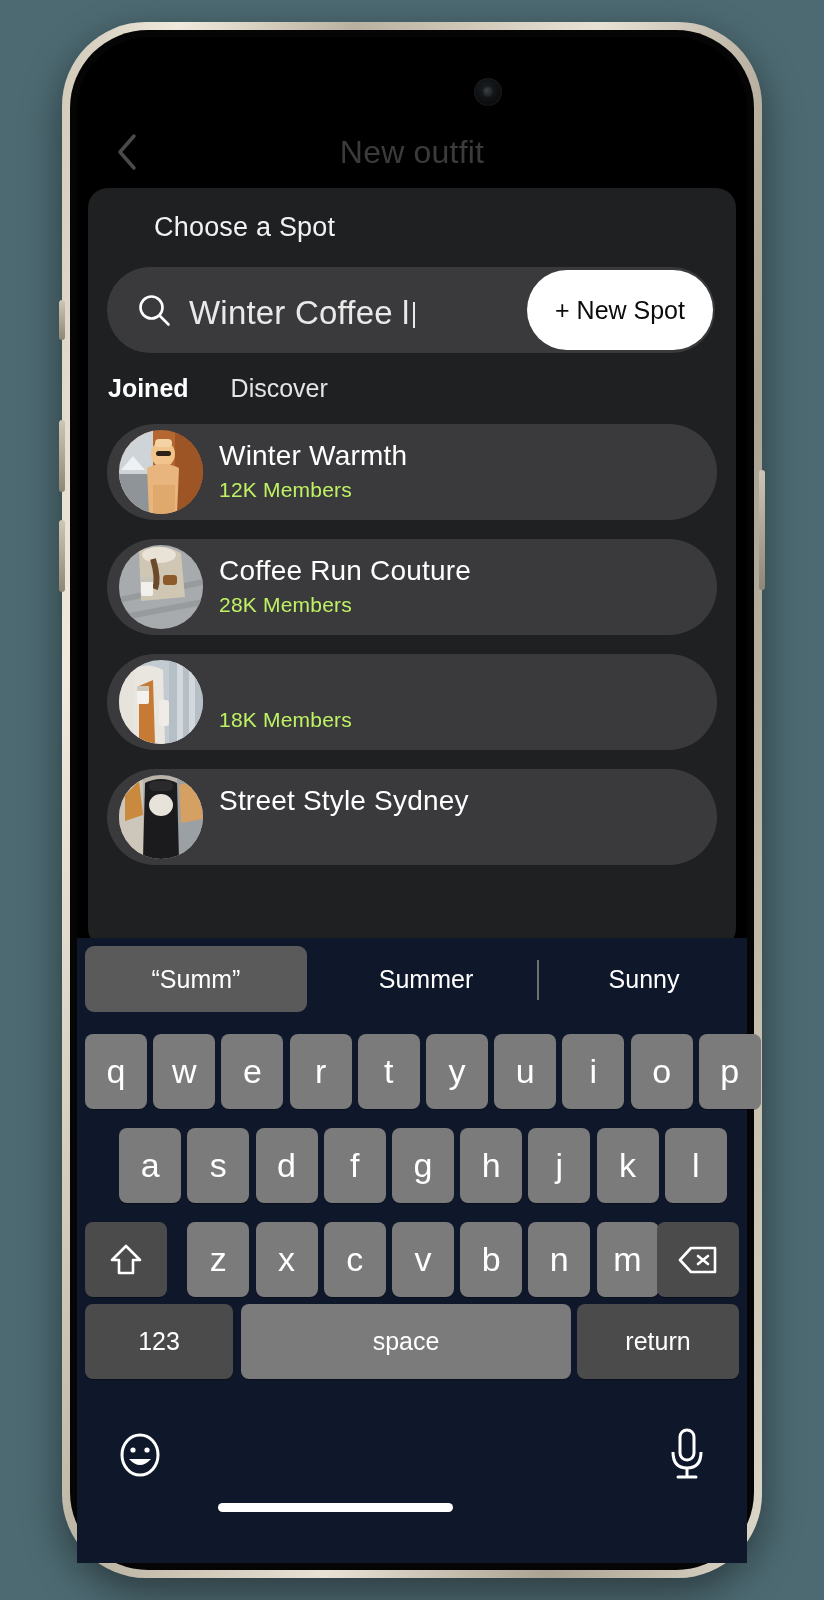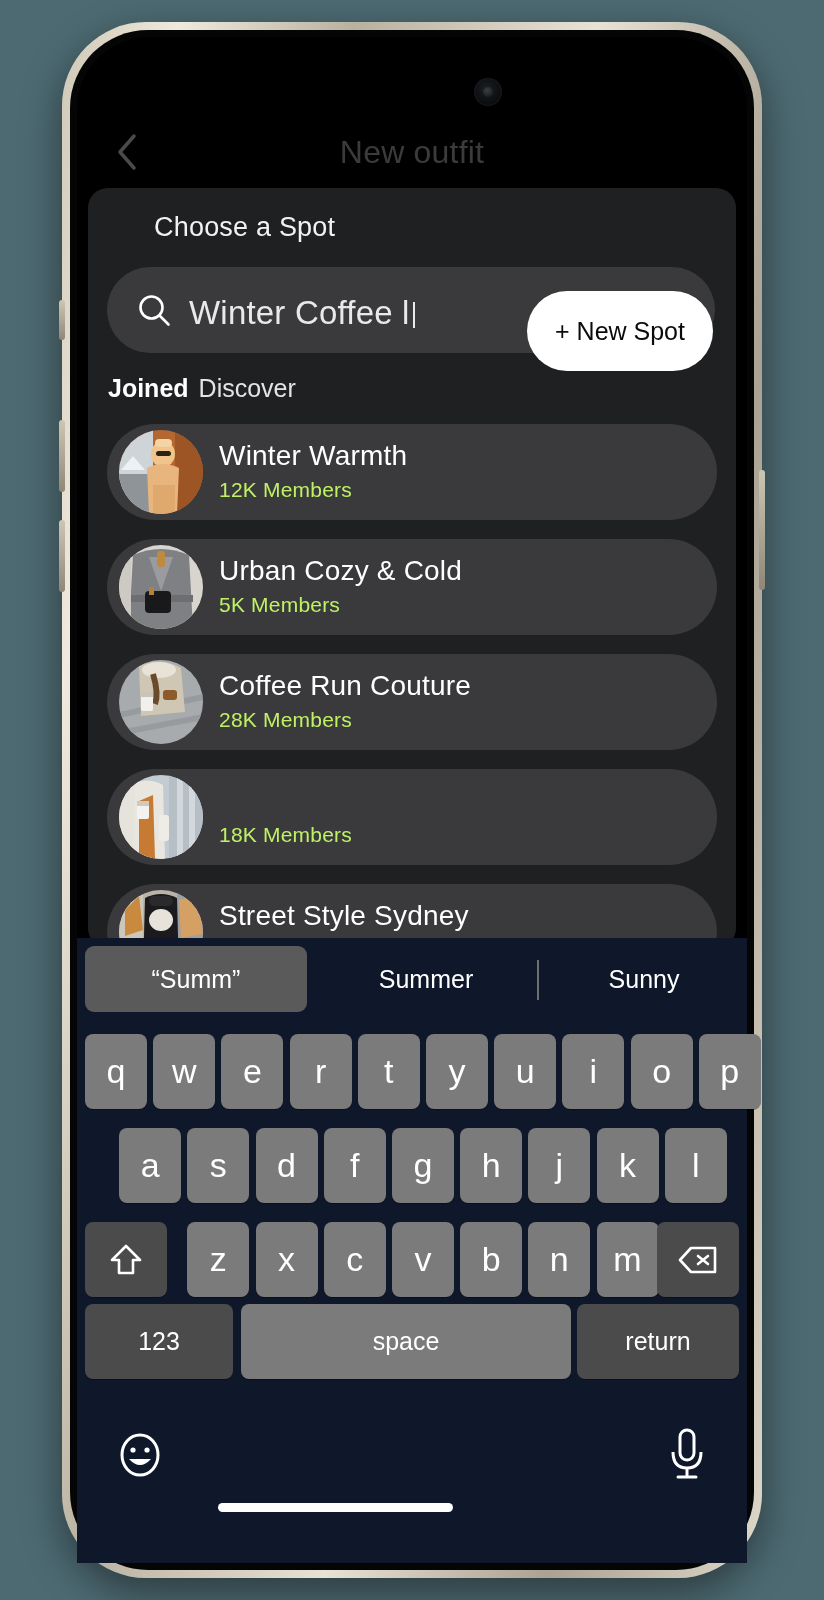--- a/index.html
+++ b/index.html
@@ -74,25 +74,25 @@
     white-space:nowrap;
   }
   .caret{
     display:inline-block;width:2px;height:26px;background:#e9e9ea;
     vertical-align:-4px;margin-left:3px;
   }
   .new-spot-btn{
     position:absolute;right:2px;top:3px;width:186px;height:80px;
     background:#ffffff;border-radius:40px;
     display:flex;align-items:center;justify-content:center;
-    font-size:25px;color:#0b0b0b;font-weight:500;cursor:pointer;margin-top:21px;
-  }
-
-  
-  .tabs{position:absolute;left:20px;top:186px;display:flex;align-items:baseline;gap:10px;}
+    font-size:25px;color:#0b0b0b;font-weight:500;cursor:pointer;
+  }
+
+  
+  .tabs{position:absolute;left:20px;top:186px;display:flex;align-items:baseline;gap:42px;}
   .tab{font-size:25px;cursor:pointer;}
   .tab.active{color:#ffffff;font-weight:700;}
   .tab.inactive{color:#e4e4e6;font-weight:400;}
 
   
   .list{position:absolute;left:19px;top:236px;width:610px;}
   .spot-row{
     position:relative;width:610px;height:96px;margin-bottom:19px;
     background:#3a3a3c;border-radius:48px;cursor:pointer;
   }
@@ -211,36 +211,20 @@
             <rect x="36" y="9" width="17" height="8" rx="4" fill="#f4d3a4"></rect>
             <rect x="37" y="21" width="15" height="5" rx="2.5" fill="#2b2118"></rect>
             <path d="M28 38 Q44 30 60 38 L58 84 L30 84 Z" fill="#e8b57e"></path>
             <rect x="34" y="55" width="22" height="29" fill="#dfa86c"></rect>
           </svg>
         </div>
         <div class="spot-name">Winter Warmth</div>
         <div class="spot-members">12K Members</div>
       </div>
 
-      <div class="spot-row">
-        <div class="spot-avatar">
-          <svg viewBox="0 0 84 84">
-            <rect width="84" height="84" fill="#d8d5cf"></rect>
-            <path d="M14 10 Q42 -2 70 10 L74 84 L10 84 Z" fill="#7f8083"></path>
-            <path d="M30 12 L42 46 L54 12 Z" fill="#9a9b9e"></path>
-            <rect x="38" y="6" width="8" height="16" rx="3" fill="#c08a3e"></rect>
-            <rect x="10" y="50" width="64" height="7" fill="#6d6e71"></rect>
-            <rect x="26" y="46" width="26" height="22" rx="4" fill="#19191b"></rect>
-            <rect x="30" y="42" width="5" height="8" fill="#b58038"></rect>
-            <rect x="0" y="0" width="12" height="84" fill="#cdcac3"></rect>
-          </svg>
-        </div>
-        <div class="spot-name">Urban Cozy &amp; Cold</div>
-        <div class="spot-members">5K Members</div>
-      </div>
 
       <div class="spot-row">
         <div class="spot-avatar">
           <svg viewBox="0 0 84 84">
             <rect width="84" height="84" fill="#a7abae"></rect>
             <path d="M0 52 L84 34 L84 40 L0 58 Z" fill="#979b9e"></path>
             <path d="M0 70 L84 54 L84 60 L0 76 Z" fill="#979b9e"></path>
             <path d="M20 6 Q42 -4 62 8 L66 52 L22 56 Z" fill="#cfc6b4"></path>
             <ellipse cx="40" cy="10" rx="17" ry="8" fill="#e8e3d6"></ellipse>
             <path d="M34 14 Q40 34 36 44" stroke="#6b4a2c" stroke-width="6" fill="none"></path>

